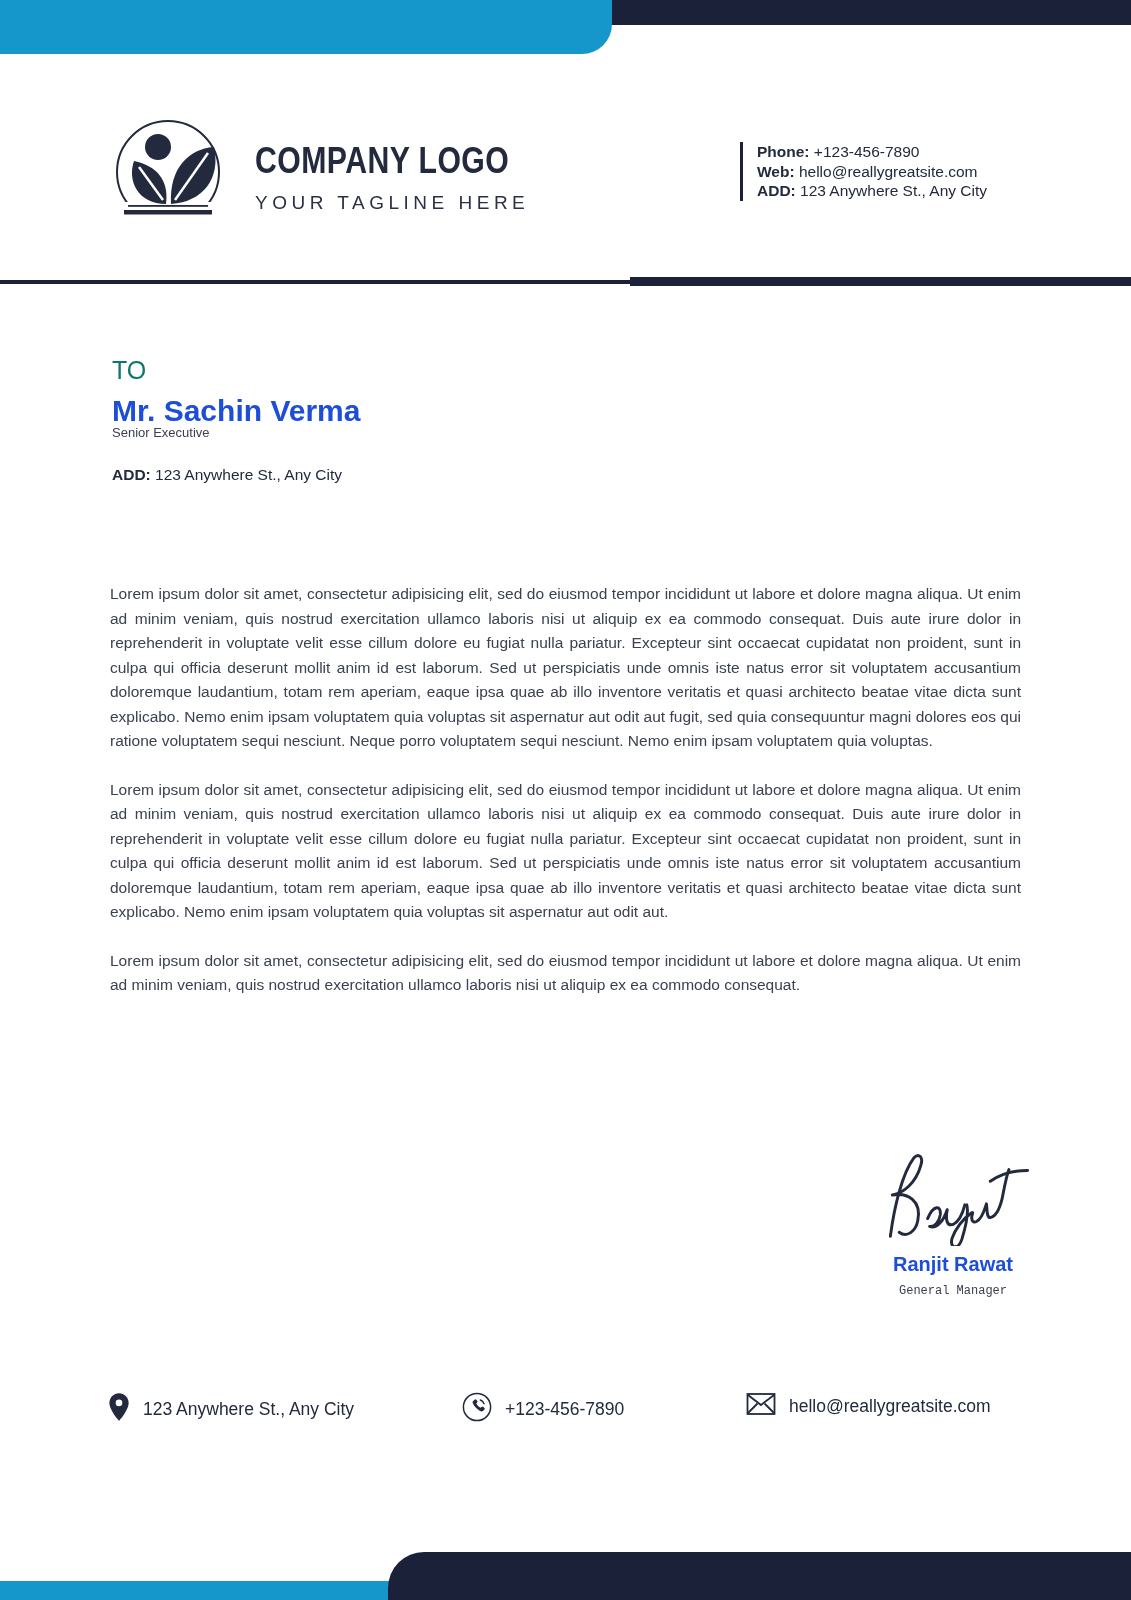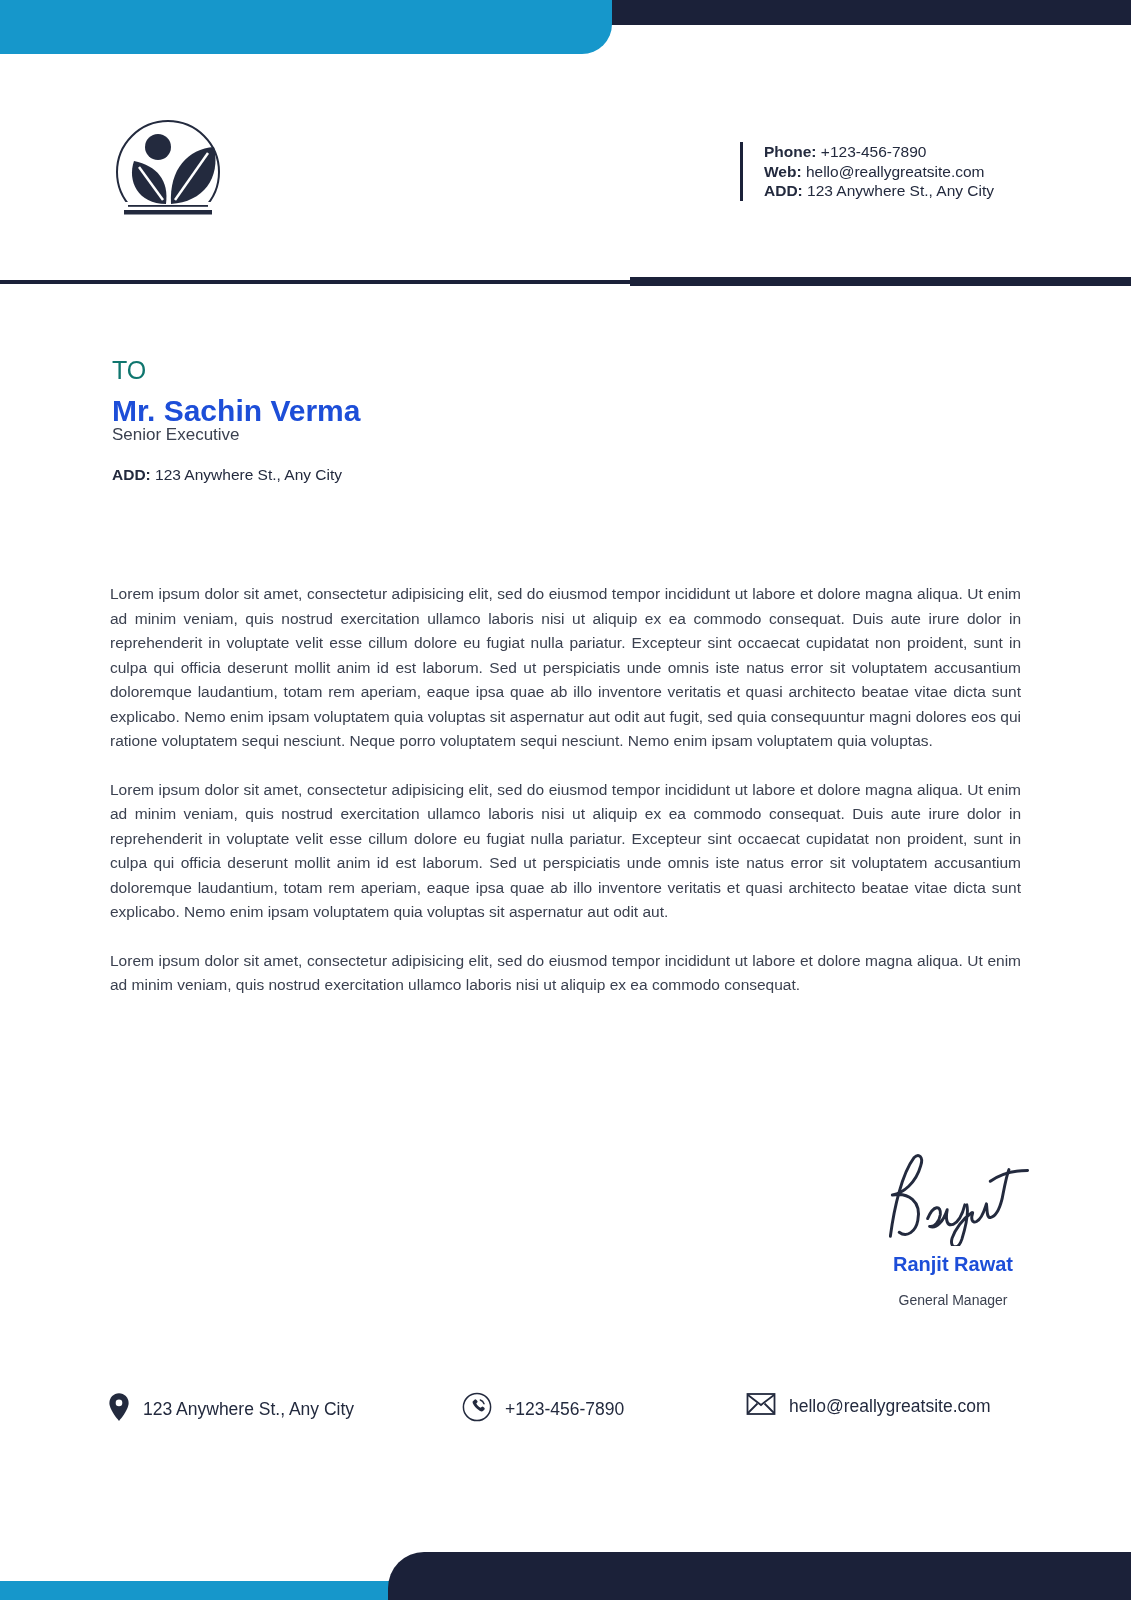--- a/index.html
+++ b/index.html
@@ -27,44 +27,44 @@
   .brand-name{
     font-size:36px;font-weight:bold;color:#232a3e;letter-spacing:.5px;
     transform:scaleX(.84);transform-origin:left center;white-space:nowrap;
   }
   .brand-tagline{
     margin-top:10px;font-size:19px;font-weight:400;color:#2b3143;
     letter-spacing:4.5px;white-space:nowrap;
   }
   .contact-block{
     position:absolute;left:740px;top:142px;
-    border-left:3.5px solid #1b2139;padding-left:21px;
+    border-left:3.5px solid #1b2139;padding-left:14px;
   }
   .contact-line{font-size:15.5px;line-height:19.5px;color:#232a3e;white-space:nowrap;}
   .contact-line b{font-weight:bold;}
   
   .divider-thin{position:absolute;left:0;top:280px;width:630px;height:4px;background:#1b2139;}
   .divider-thick{position:absolute;left:630px;top:277px;width:501px;height:9px;background:#1b2139;}
   
   .to-label{position:absolute;left:112px;top:356px;font-size:25px;color:#0f766e;}
   .recipient-name{position:absolute;left:112px;top:394px;font-size:30px;font-weight:bold;color:#1d4ed8;}
-  .recipient-title{position:absolute;left:112px;top:425px;font-size:17px;color:#3b4150;}
+  .recipient-title{position:absolute;left:112px;top:425px;font-size:13px;color:#3b4150;}
   .recipient-address{position:absolute;left:112px;top:466px;font-size:15.5px;color:#232a3e;}
   .recipient-address b{font-weight:bold;}
   
   .letter-body{
     position:absolute;left:110px;top:566px;width:911px;
     font-size:15.5px;line-height:24.5px;text-align:justify;color:#3b4150;
   }
   .letter-body p{margin:16px 0 24px 0;}
   
   .signature-script{position:absolute;left:878px;top:1148px;}
   .signature-block{position:absolute;left:848px;top:1253px;width:210px;text-align:center;}
   .signature-name{font-size:20px;font-weight:bold;color:#1d4ed8;}
-  .signature-title{font-size:14px;color:#3b4150;margin-top:16px;}
+  .signature-title{font-size:12px;color:#3b4150;margin-top:8px;font-family:Liberation Mono, monospace;}
   
   .footer-item{position:absolute;top:1392px;display:flex;align-items:center;gap:13px;}
   .footer-item .txt{font-size:17.5px;color:#232a3e;white-space:nowrap;}
   .footer-item-address{left:108px;}
   .footer-item-phone{left:462px;}
   .footer-item-email{left:746px;}
   
   .bottom-blue-bar{position:absolute;left:0;bottom:0;width:520px;height:19px;background:#1697cb;}
   .bottom-navy-box{
     position:absolute;left:388px;right:0;bottom:0;height:48px;
@@ -86,20 +86,24 @@
       <circle cx="50" cy="31" r="13" fill="#232a3e"></circle>
       <path d="M 58 88 C 30 88 19 65 26 45 C 49 50 61 64 58 88 Z" fill="#232a3e"></path>
       <line x1="31" y1="51" x2="55" y2="84" stroke="#ffffff" stroke-width="2.5"></line>
       <path d="M 63 88 C 61 53 80 33 106 31 C 113 62 95 86 63 88 Z" fill="#232a3e"></path>
       <line x1="100" y1="37" x2="67" y2="84" stroke="#ffffff" stroke-width="2.5"></line>
       <rect x="20" y="89" width="80" height="1.8" fill="#232a3e"></rect>
       <rect x="16" y="94" width="88" height="4.5" fill="#232a3e"></rect>
     </svg>
   </div>
 
+  <div class="brand">
+    <div class="brand-name">COMPANY LOGO</div>
+    <div class="brand-tagline">YOUR TAGLINE HERE</div>
+  </div>
 
   <div class="contact-block">
     <div class="contact-line">
       <b>Phone:</b><span> +123-456-7890</span>
     </div>
     <div class="contact-line">
       <b>Web:</b><span> hello@reallygreatsite.com</span>
     </div>
     <div class="contact-line">
       <b>ADD:</b><span> 123 Anywhere St., Any City</span>

